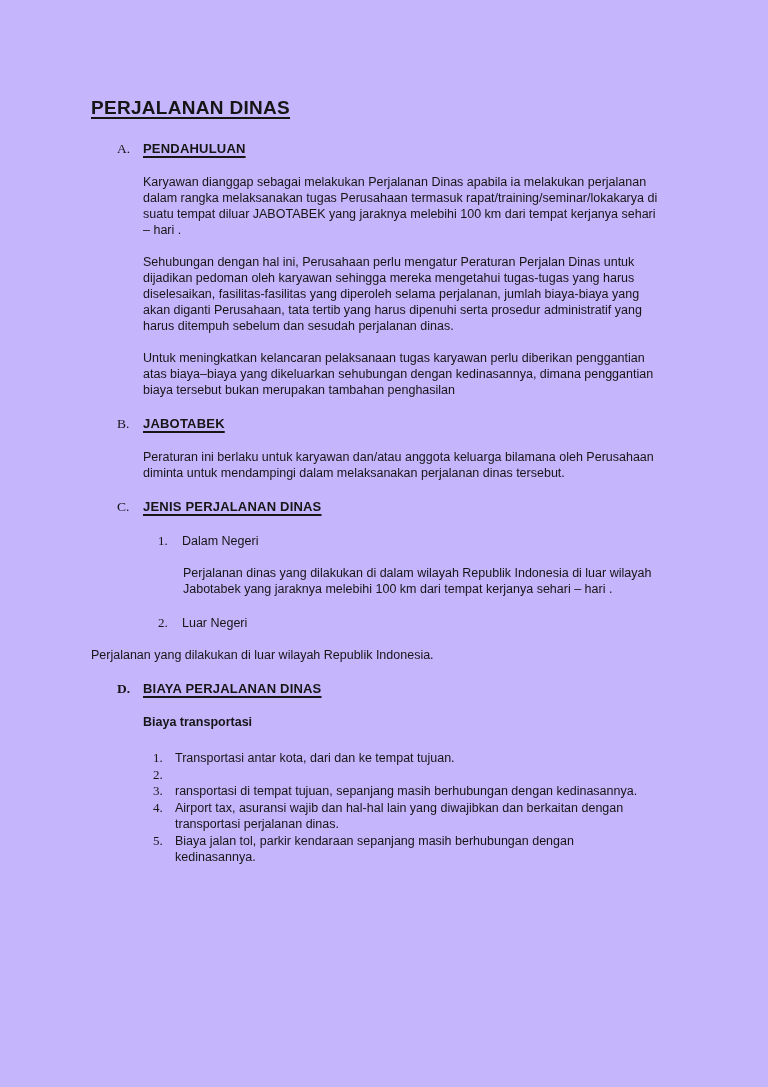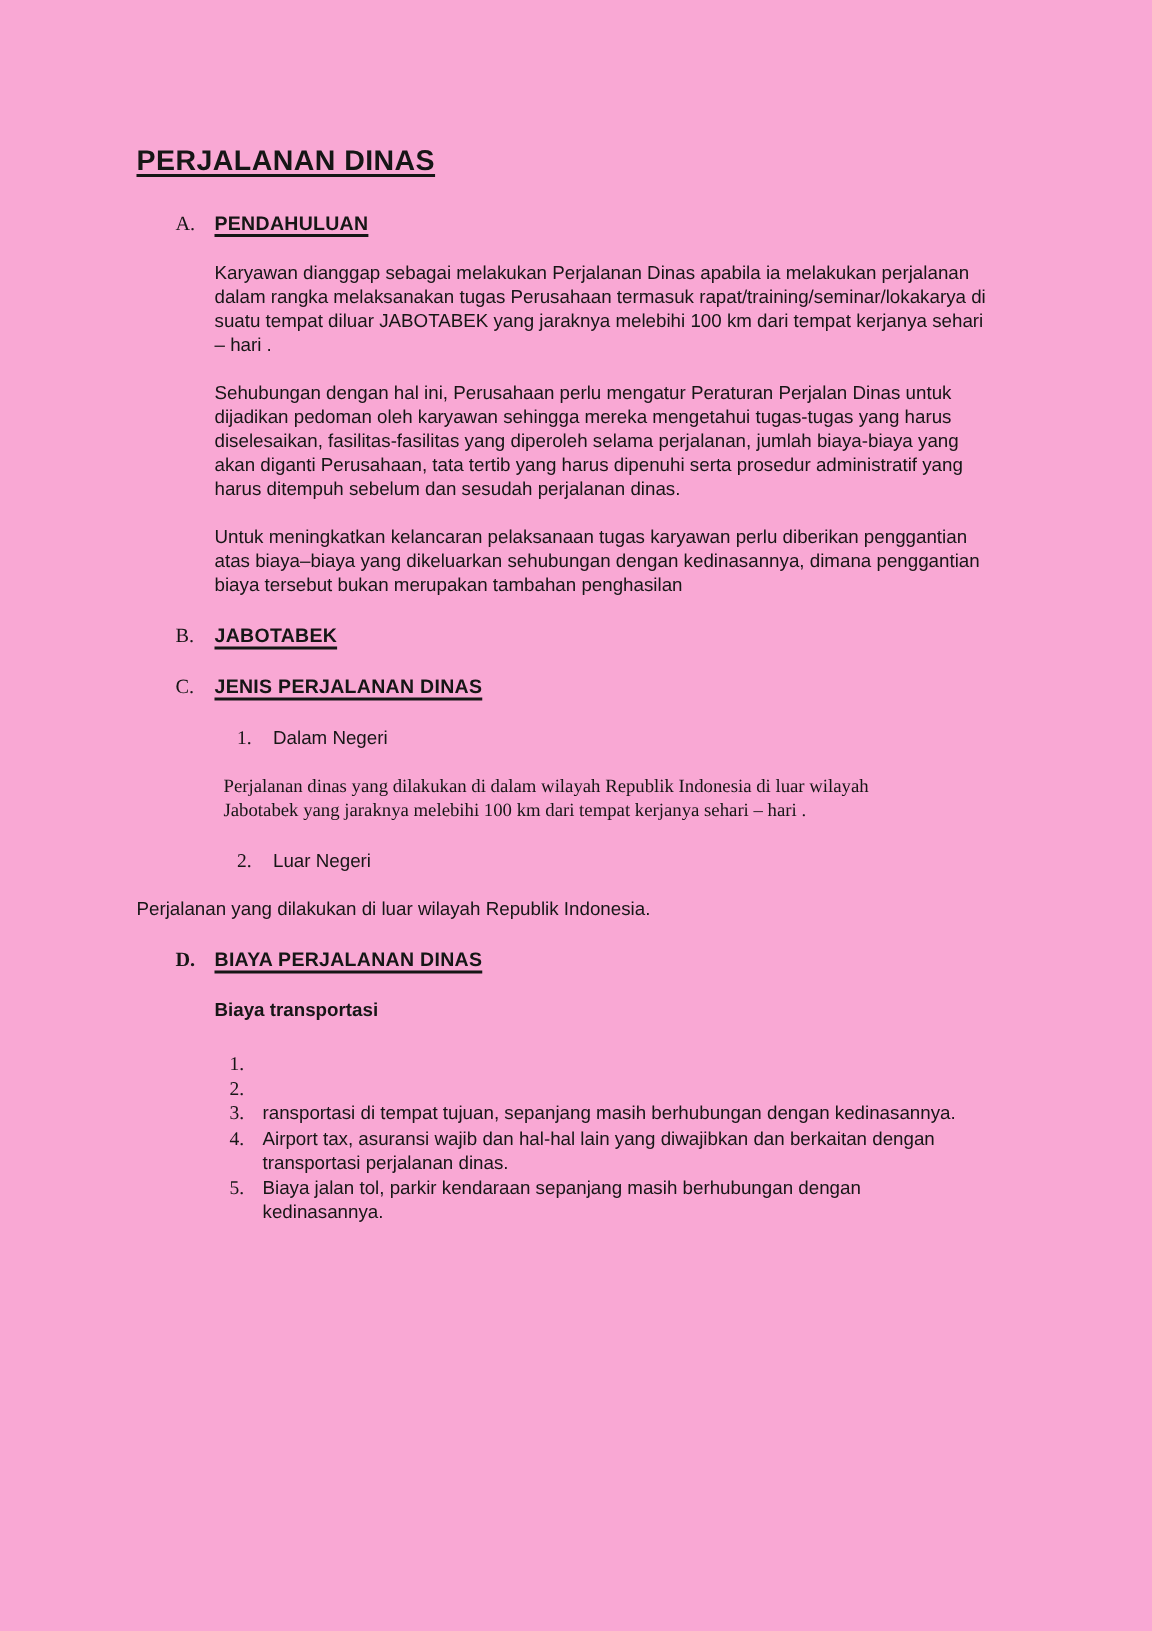--- a/index.html
+++ b/index.html
@@ -12,21 +12,21 @@
     height: 1087px;
     font-family: "Liberation Sans", "DejaVu Sans", sans-serif;
     color: #161616;
     overflow: hidden;
   }
   .page {
     box-sizing: border-box;
     width: 768px;
     height: 1087px;
     padding: 97px 34px 0 91px;
-    background: #f9a8d4;
+    background: #c4b5fd;
   }
   .doc-title {
     font-size: 19px;
     font-weight: bold;
     letter-spacing: 0.3px;
     text-decoration: underline;
     text-decoration-thickness: 2px;
     text-underline-offset: 3px;
     margin: 0 0 22px 0;
   }
@@ -50,21 +50,21 @@
     text-decoration-thickness: 1.5px;
     text-underline-offset: 3px;
   }
   .para {
     margin: 16px 0 16px 52px;
     font-size: 12.5px;
     line-height: 16px;
     white-space: pre-line;
   }
   .para.flush { margin-left: 0; }
-  .sub-para { margin-left: 58px; font-family: Liberation Serif, serif; }
+  .sub-para { margin-left: 92px; }
   .bold-sub {
     margin: 16px 0 20px 52px;
     font-size: 12.5px;
     line-height: 16px;
     font-weight: bold;
   }
   .num-item {
     display: flex;
     align-items: baseline;
     margin: 18px 0 16px 67px;
@@ -114,20 +114,22 @@
 akan diganti Perusahaan, tata tertib yang harus dipenuhi serta prosedur administratif yang
 harus ditempuh sebelum dan sesudah perjalanan dinas.</p>
   <p class="para">Untuk meningkatkan kelancaran pelaksanaan tugas karyawan perlu diberikan penggantian
 atas biaya–biaya yang dikeluarkan sehubungan dengan kedinasannya, dimana penggantian
 biaya tersebut bukan merupakan tambahan penghasilan</p>
 
   <div class="sec-heading">
     <span class="sec-marker">B.</span>
     <span class="sec-label">JABOTABEK</span>
   </div>
+  <p class="para">Peraturan ini berlaku untuk karyawan dan/atau anggota keluarga bilamana oleh Perusahaan
+diminta untuk mendampingi dalam melaksanakan perjalanan dinas tersebut.</p>
 
   <div class="sec-heading">
     <span class="sec-marker">C.</span>
     <span class="sec-label">JENIS PERJALANAN DINAS</span>
   </div>
   <div class="num-item">
     <span class="num-marker">1.</span>
     <span class="num-text">Dalam Negeri</span>
   </div>
   <p class="para sub-para">Perjalanan dinas yang dilakukan di dalam wilayah Republik Indonesia di luar wilayah
@@ -140,20 +142,21 @@
 
   <div class="sec-heading">
     <span class="sec-marker bold">D.</span>
     <span class="sec-label">BIAYA PERJALANAN DINAS</span>
   </div>
   <p class="bold-sub">Biaya transportasi</p>
 
   <div class="t-list">
     <div class="t-row">
       <span class="t-marker">1.</span>
+      <span class="t-text">Transportasi antar kota, dari dan ke tempat tujuan.</span>
     </div>
     <div class="t-row">
       <span class="t-marker">2.</span>
     </div>
     <div class="t-row">
       <span class="t-marker">3.</span>
       <span class="t-text">ransportasi di tempat tujuan, sepanjang masih berhubungan dengan kedinasannya.</span>
     </div>
     <div class="t-row">
       <span class="t-marker">4.</span>

